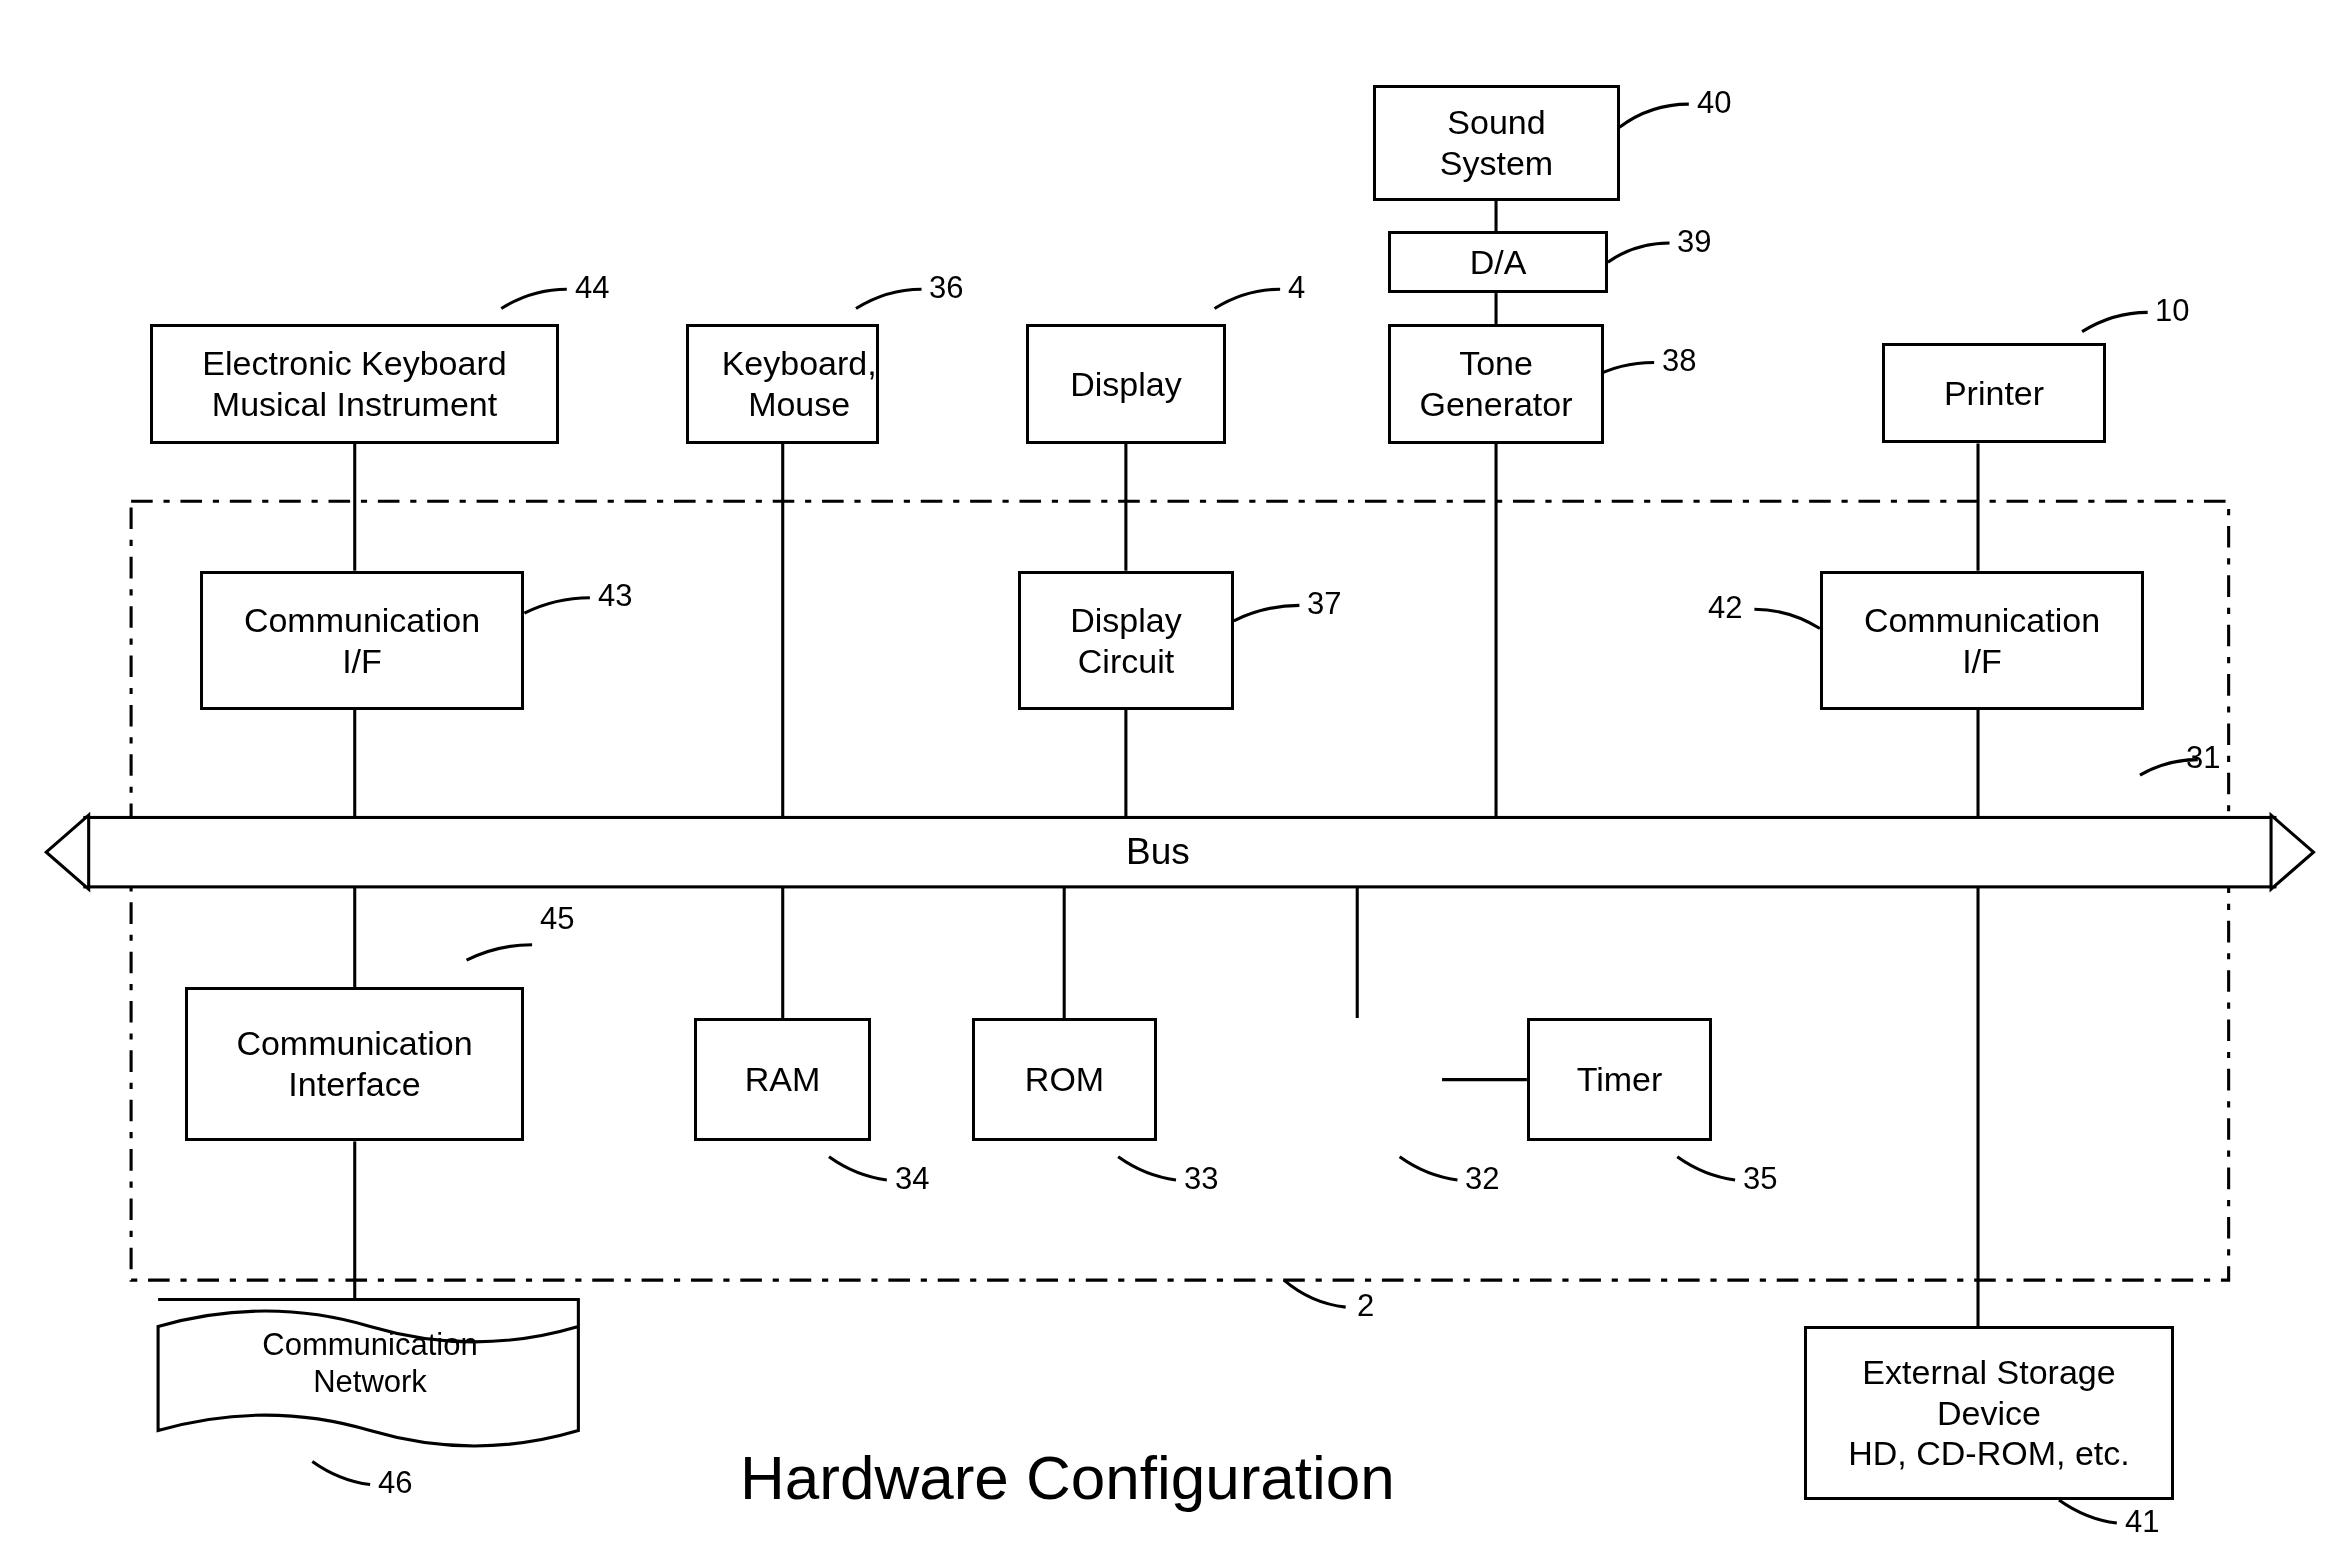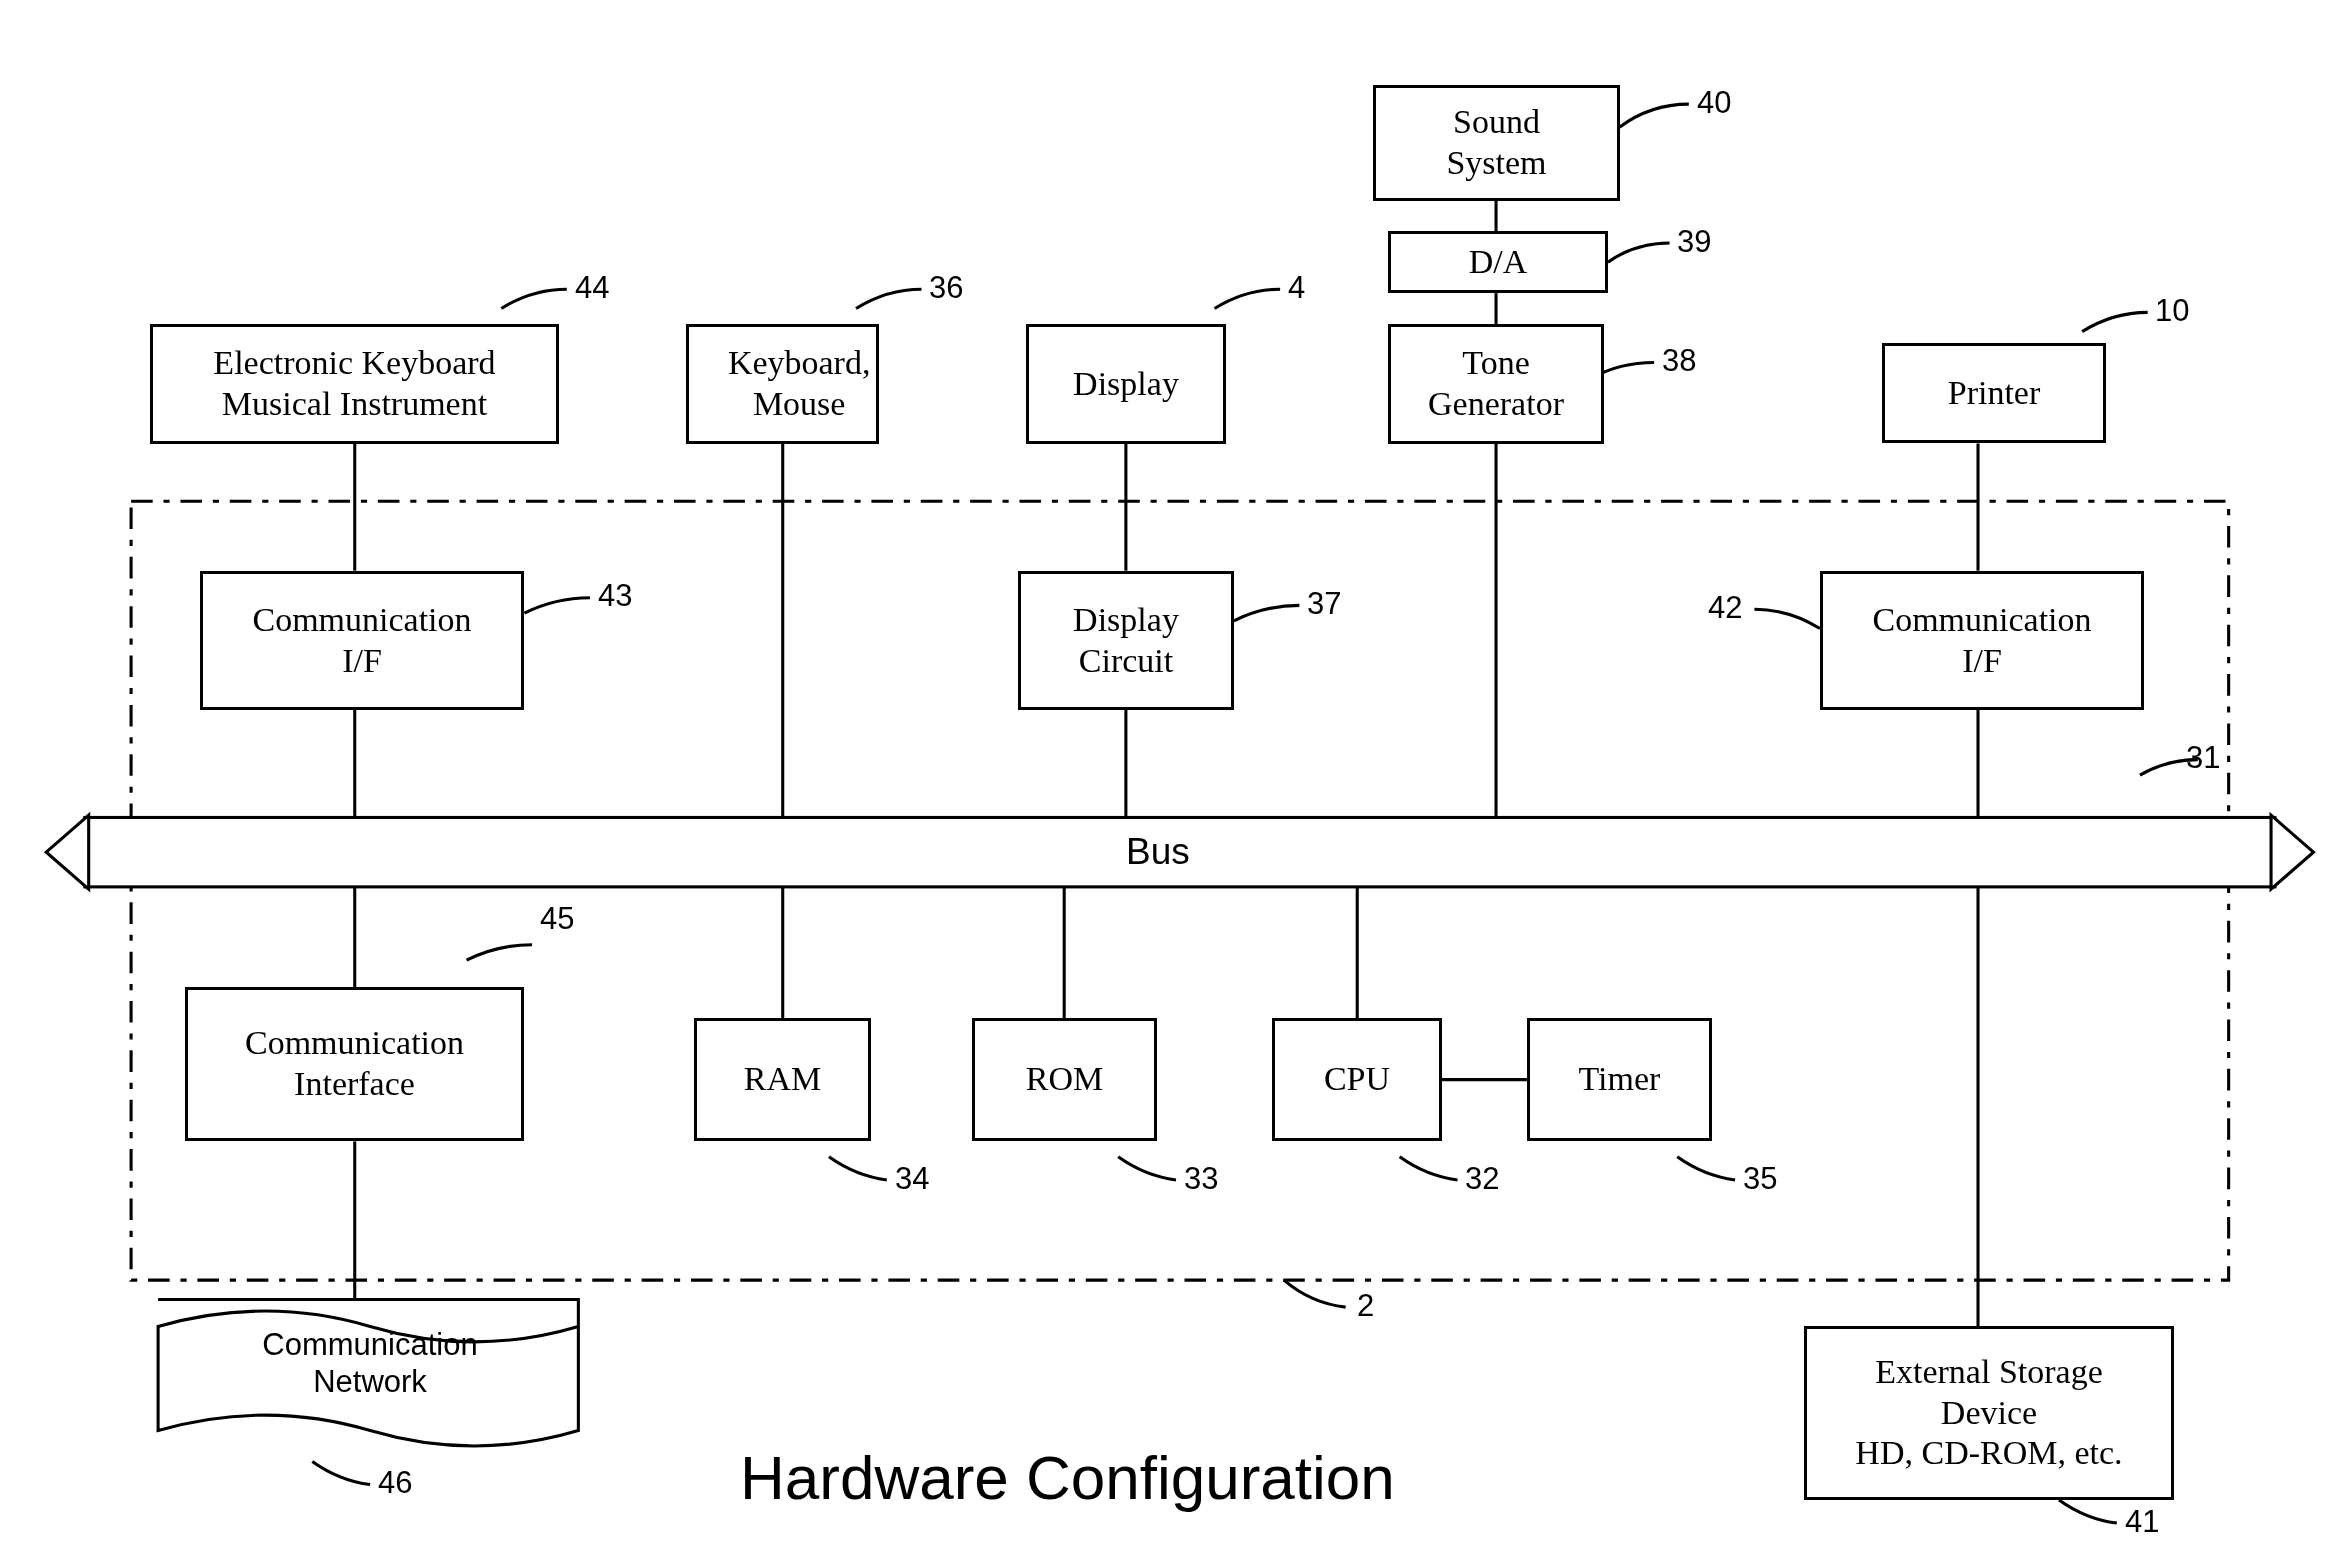--- a/index.html
+++ b/index.html
@@ -19,21 +19,20 @@
     border: 3.1px solid #000;
     background: #fff;
     display: flex;
     align-items: center;
     justify-content: center;
     text-align: center;
     font-size: 34px;
     line-height: 1.2;
     box-sizing: border-box;
     padding: 4.6px 7.7px;
-    font-family: Liberation Serif, serif;
   }
   .lbl {
     position: absolute;
     font-size: 31px;
     white-space: nowrap;
   }
   .title {
     position: absolute;
     font-size: 62px;
     white-space: nowrap;
@@ -144,21 +143,20 @@
   <div class="box" style="left:1820px; top:571px; width:324px; height:139px;">Communication<br>I/F</div>
 
   <div class="lbl" style="left:1126px; top:831px; font-size:37px;">Bus</div>
 
   <div class="box" style="left:185px; top:987px; width:339px; height:154px;">Communication<br>Interface</div>
 
   <div class="box" style="left:694px; top:1018px; width:177px; height:123px;">RAM</div>
 
   <div class="box" style="left:972px; top:1018px; width:185px; height:123px;">ROM</div>
 
-  <div class="box" style="left:1272px; top:1018px; width:170px; height:123px;">CPU</div>
 
   <div class="box" style="left:1527px; top:1018px; width:185px; height:123px;">Timer</div>
 
   <div class="box" style="left:1804px; top:1326px; width:370px; height:174px;">External Storage<br>Device<br>HD, CD-ROM, etc.</div>
 
   <div class="lbl" style="left:231px; top:1326px; width:278px; text-align:center; white-space:normal; line-height:1.2;">Communication<br>Network</div>
 
   <div class="lbl" style="left:1697px; top:85px;">40</div>
   <div class="lbl" style="left:1677px; top:224px;text-align:right;">39</div>
   <div class="lbl" style="left:1662px; top:343px;">38</div>

